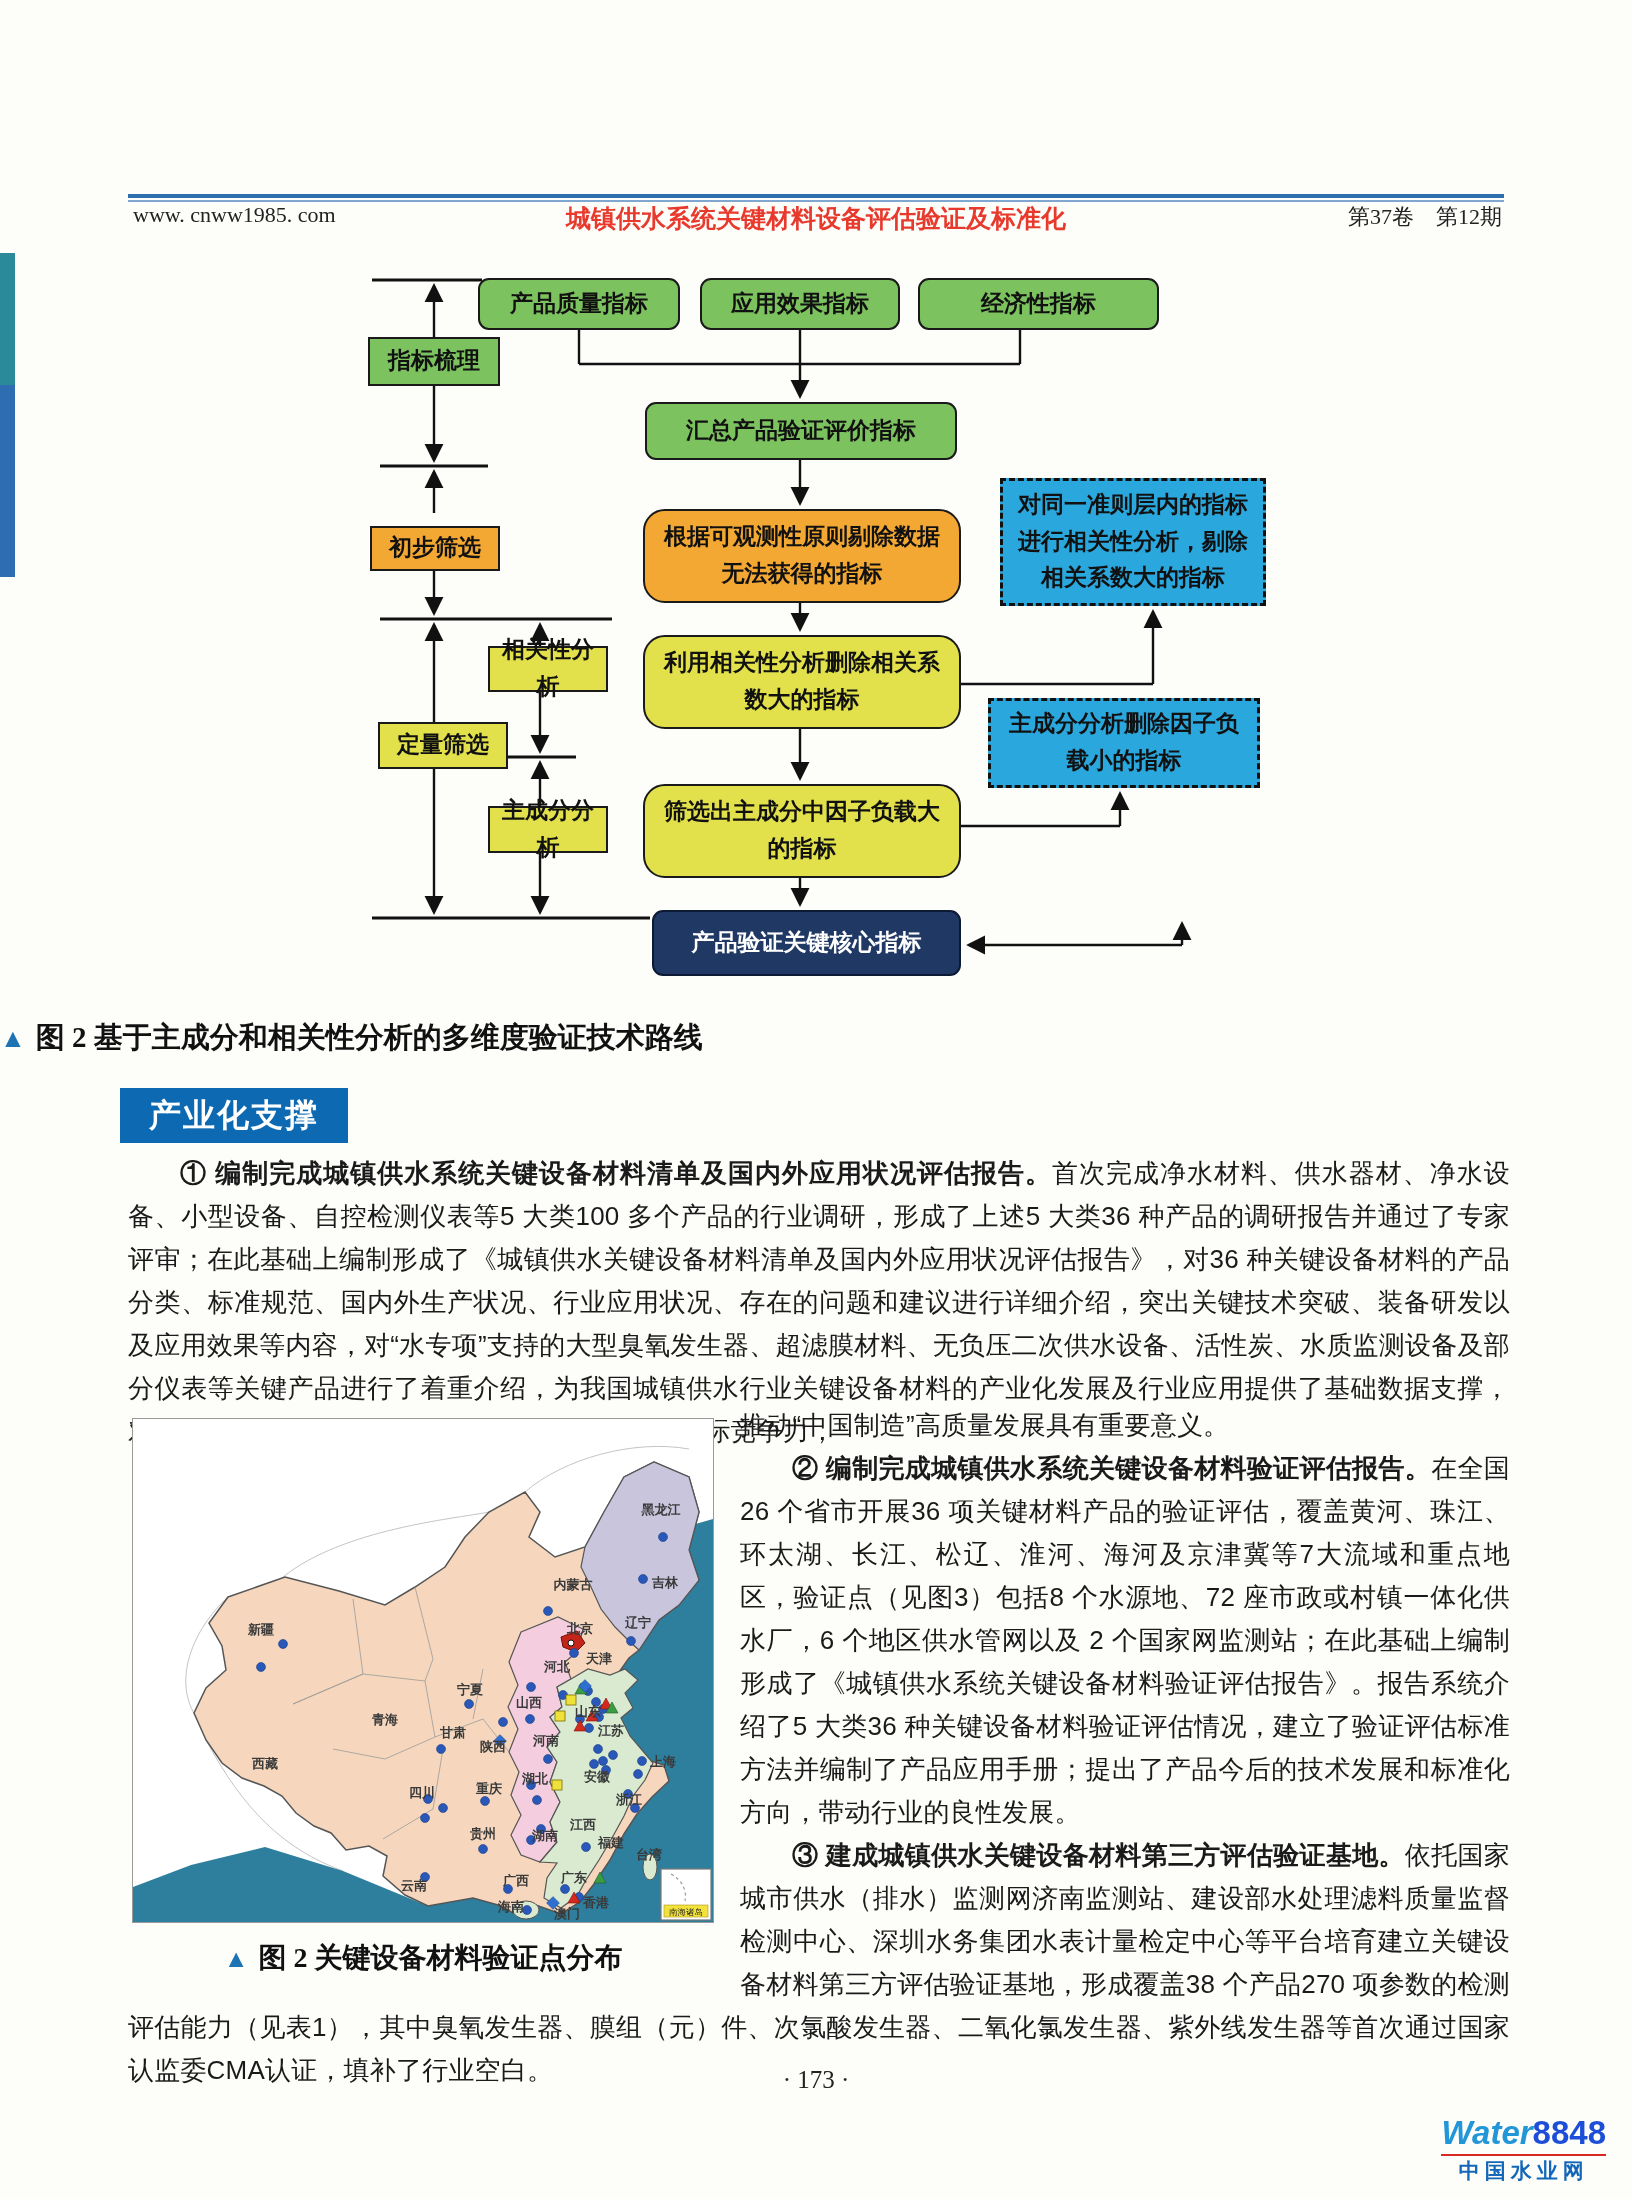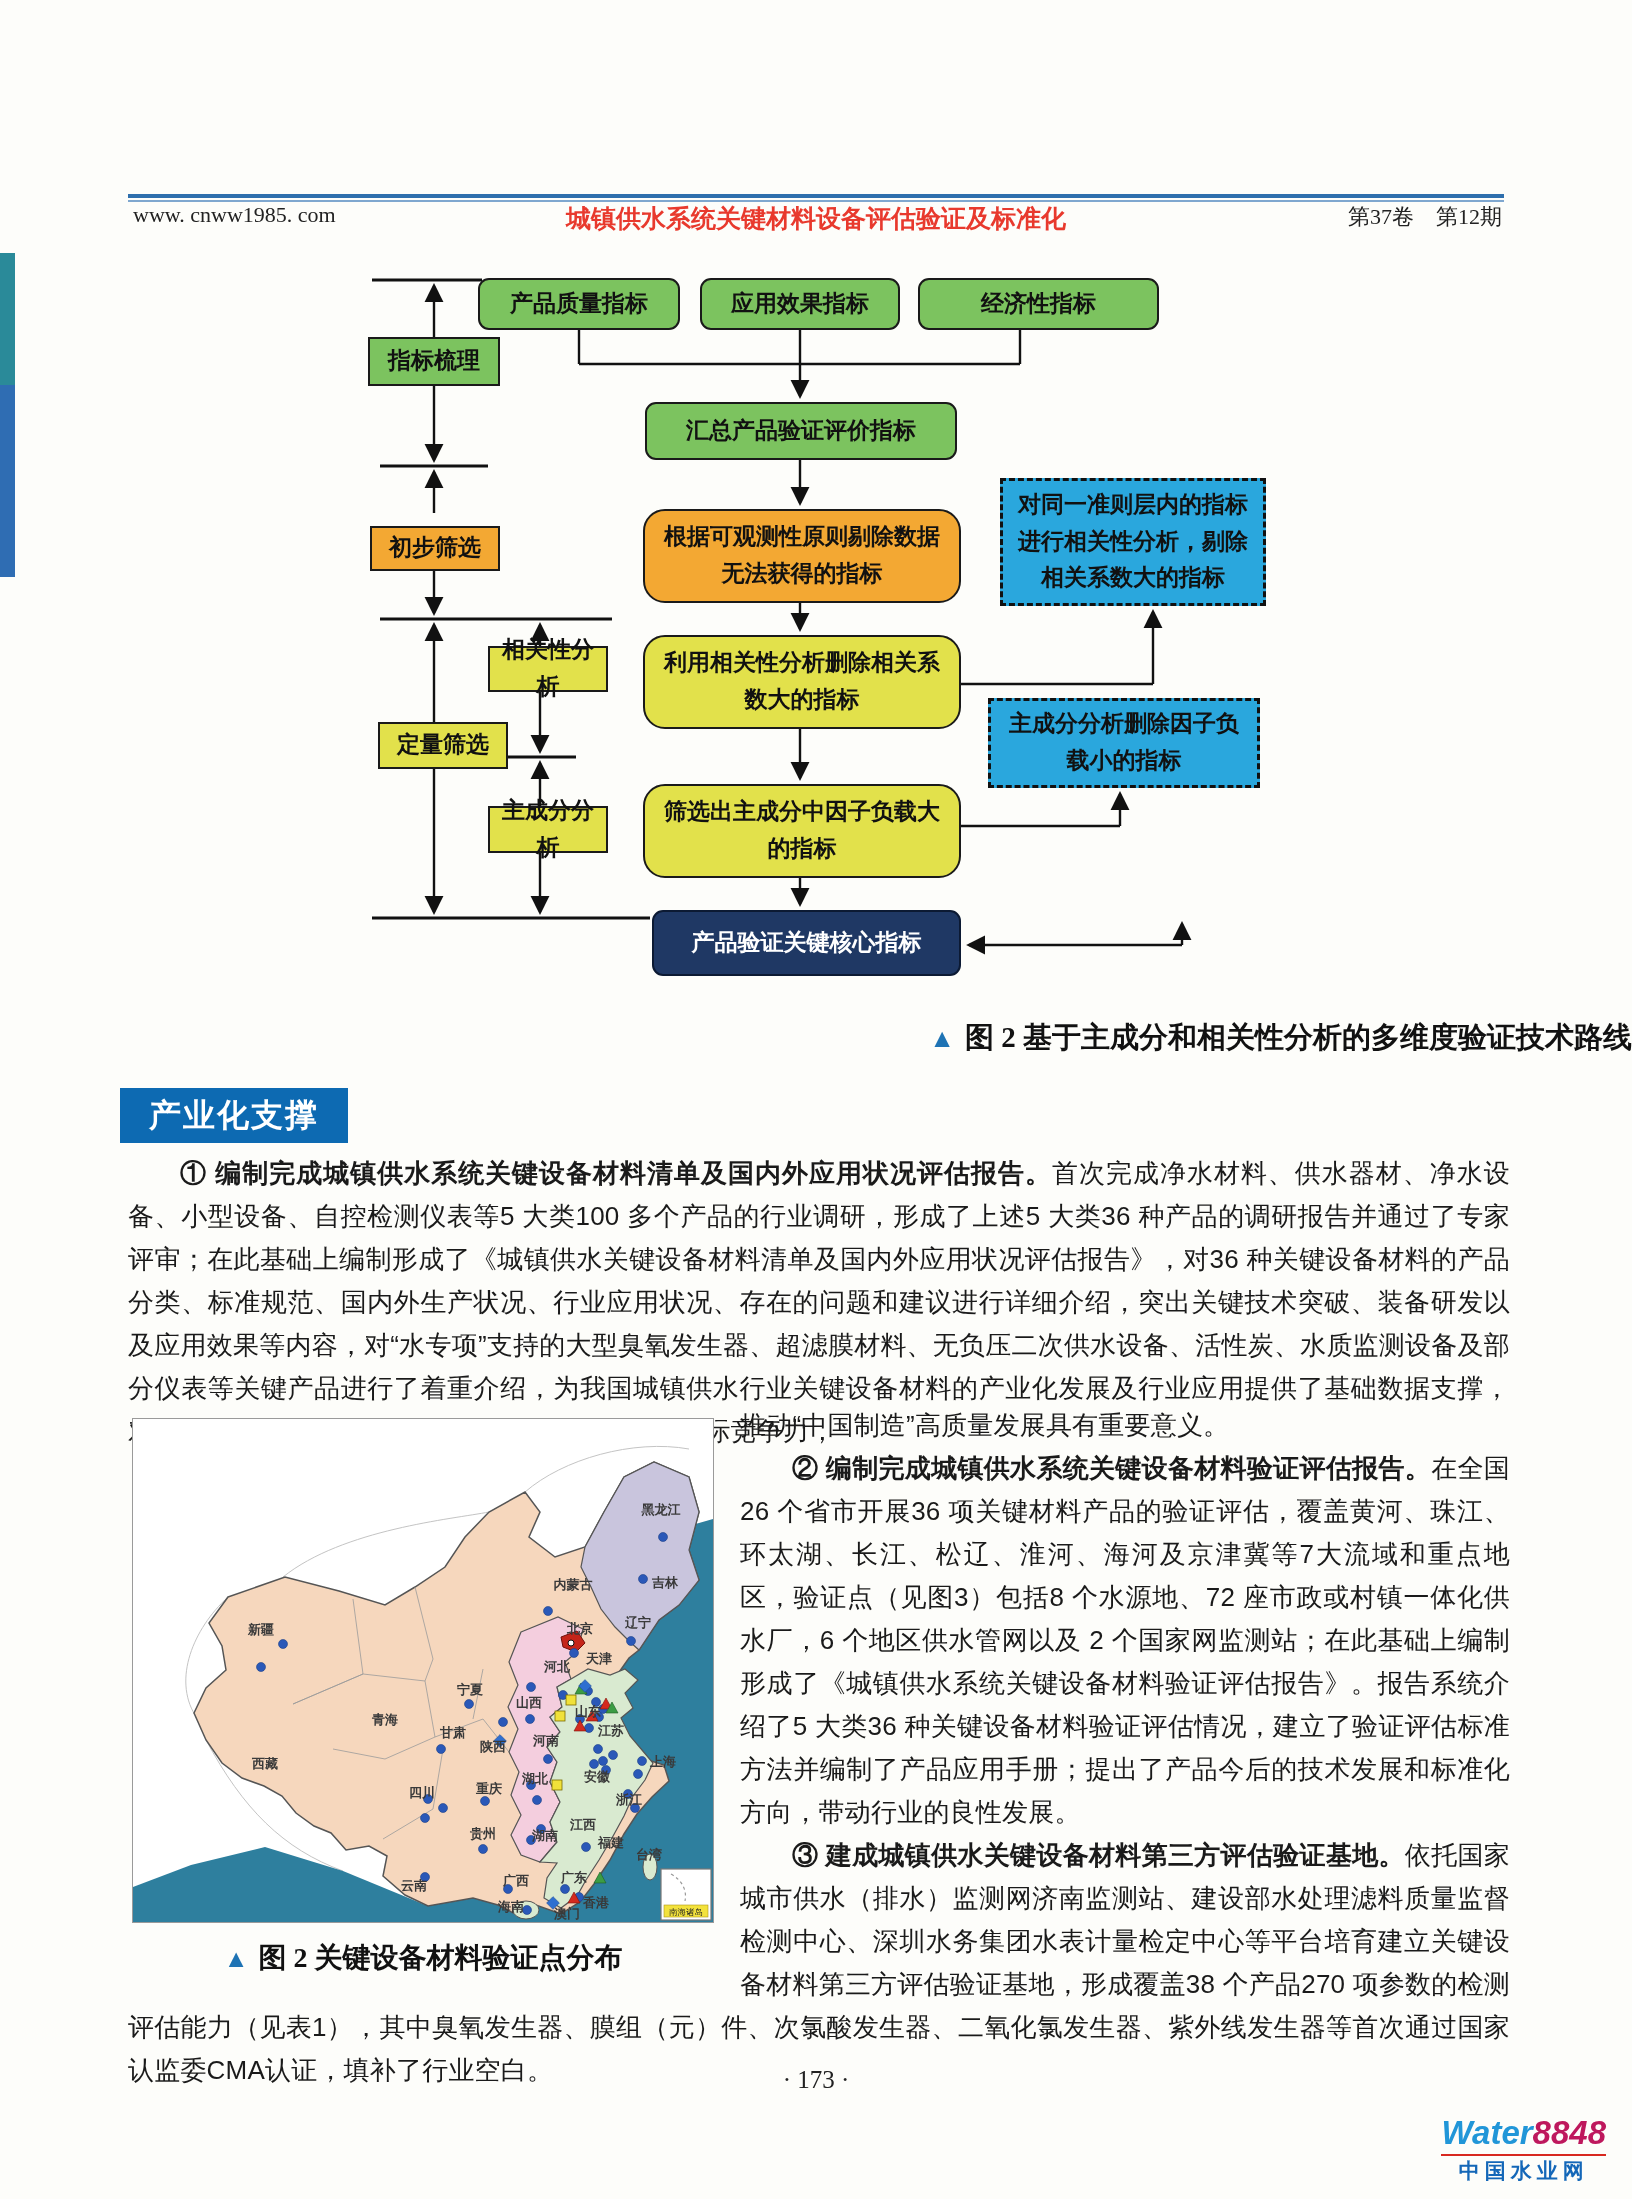--- a/index.html
+++ b/index.html
@@ -44,21 +44,21 @@
   #b-corr{left:120px;top:378px;width:120px;height:46px;}
   #b-corrdel{left:283px;top:367px;width:318px;height:94px;}
   #b-quant{left:10px;top:454px;width:130px;height:47px;}
   #b-pca{left:120px;top:538px;width:120px;height:47px;}
   #b-load{left:283px;top:516px;width:318px;height:94px;}
   #b-core{left:292px;top:642px;width:309px;height:66px;}
   #b-d1{left:640px;top:210px;width:266px;height:128px;}
   #b-d2{left:628px;top:430px;width:272px;height:90px;}
   #b-d3{left:646px;top:562px;width:260px;height:88px;}
 
-  .fig-caption{position:absolute;left:0;right:0;text-align:right;
+  .fig-caption{position:absolute;left:0;right:0;text-align:left;
                font-family:"Liberation Serif",serif;font-size:29px;font-weight:700;color:#111;}
   .fig-caption .tri{color:#1e73b4;margin-right:10px;font-size:26px;}
   #fig2-cap{top:1018px;}
 
   
   #section-hdr{position:absolute;left:120px;top:1088px;width:228px;height:55px;background:#0d6ab2;
                color:#fff;font-size:32px;font-weight:700;display:flex;align-items:center;justify-content:center;
                letter-spacing:2px;}
 
   
@@ -72,21 +72,21 @@
   #fig3-cap{text-align:center;font-family:"Liberation Serif",serif;font-size:28px;font-weight:700;color:#111;margin-top:16px;}
   #fig3-cap .tri{color:#1e73b4;margin-right:10px;font-size:25px;}
 
   .prov-label{font-family:"Liberation Sans",sans-serif;font-size:13px;font-weight:600;fill:#3a3a3a;text-anchor:middle;}
 
   
   #page-num{position:absolute;left:0;right:0;top:2066px;text-align:center;
             font-family:"Liberation Serif",serif;font-size:25px;color:#222;}
   #logo{position:absolute;right:26px;top:2114px;text-align:center;line-height:1.15;}
   #logo .w1{font-size:33px;font-weight:800;font-style:italic;color:#2196d8;font-family:"Liberation Sans",sans-serif;}
-  #logo .w2{font-size:33px;font-weight:800;font-style:italic;color:#be185d;}
+  #logo .w2{font-size:33px;font-weight:800;color:#1d4ed8;}
   #logo .w3{display:block;font-size:21px;font-weight:700;color:#1467b8;letter-spacing:5px;border-top:2px solid #d8281f;padding-top:3px;margin-top:2px;}
 </style>
 </head>
 <body>
 
 <div id="page">
 
   <div id="strip-teal" class="strip"></div>
   <div id="strip-blue" class="strip"></div>
 

